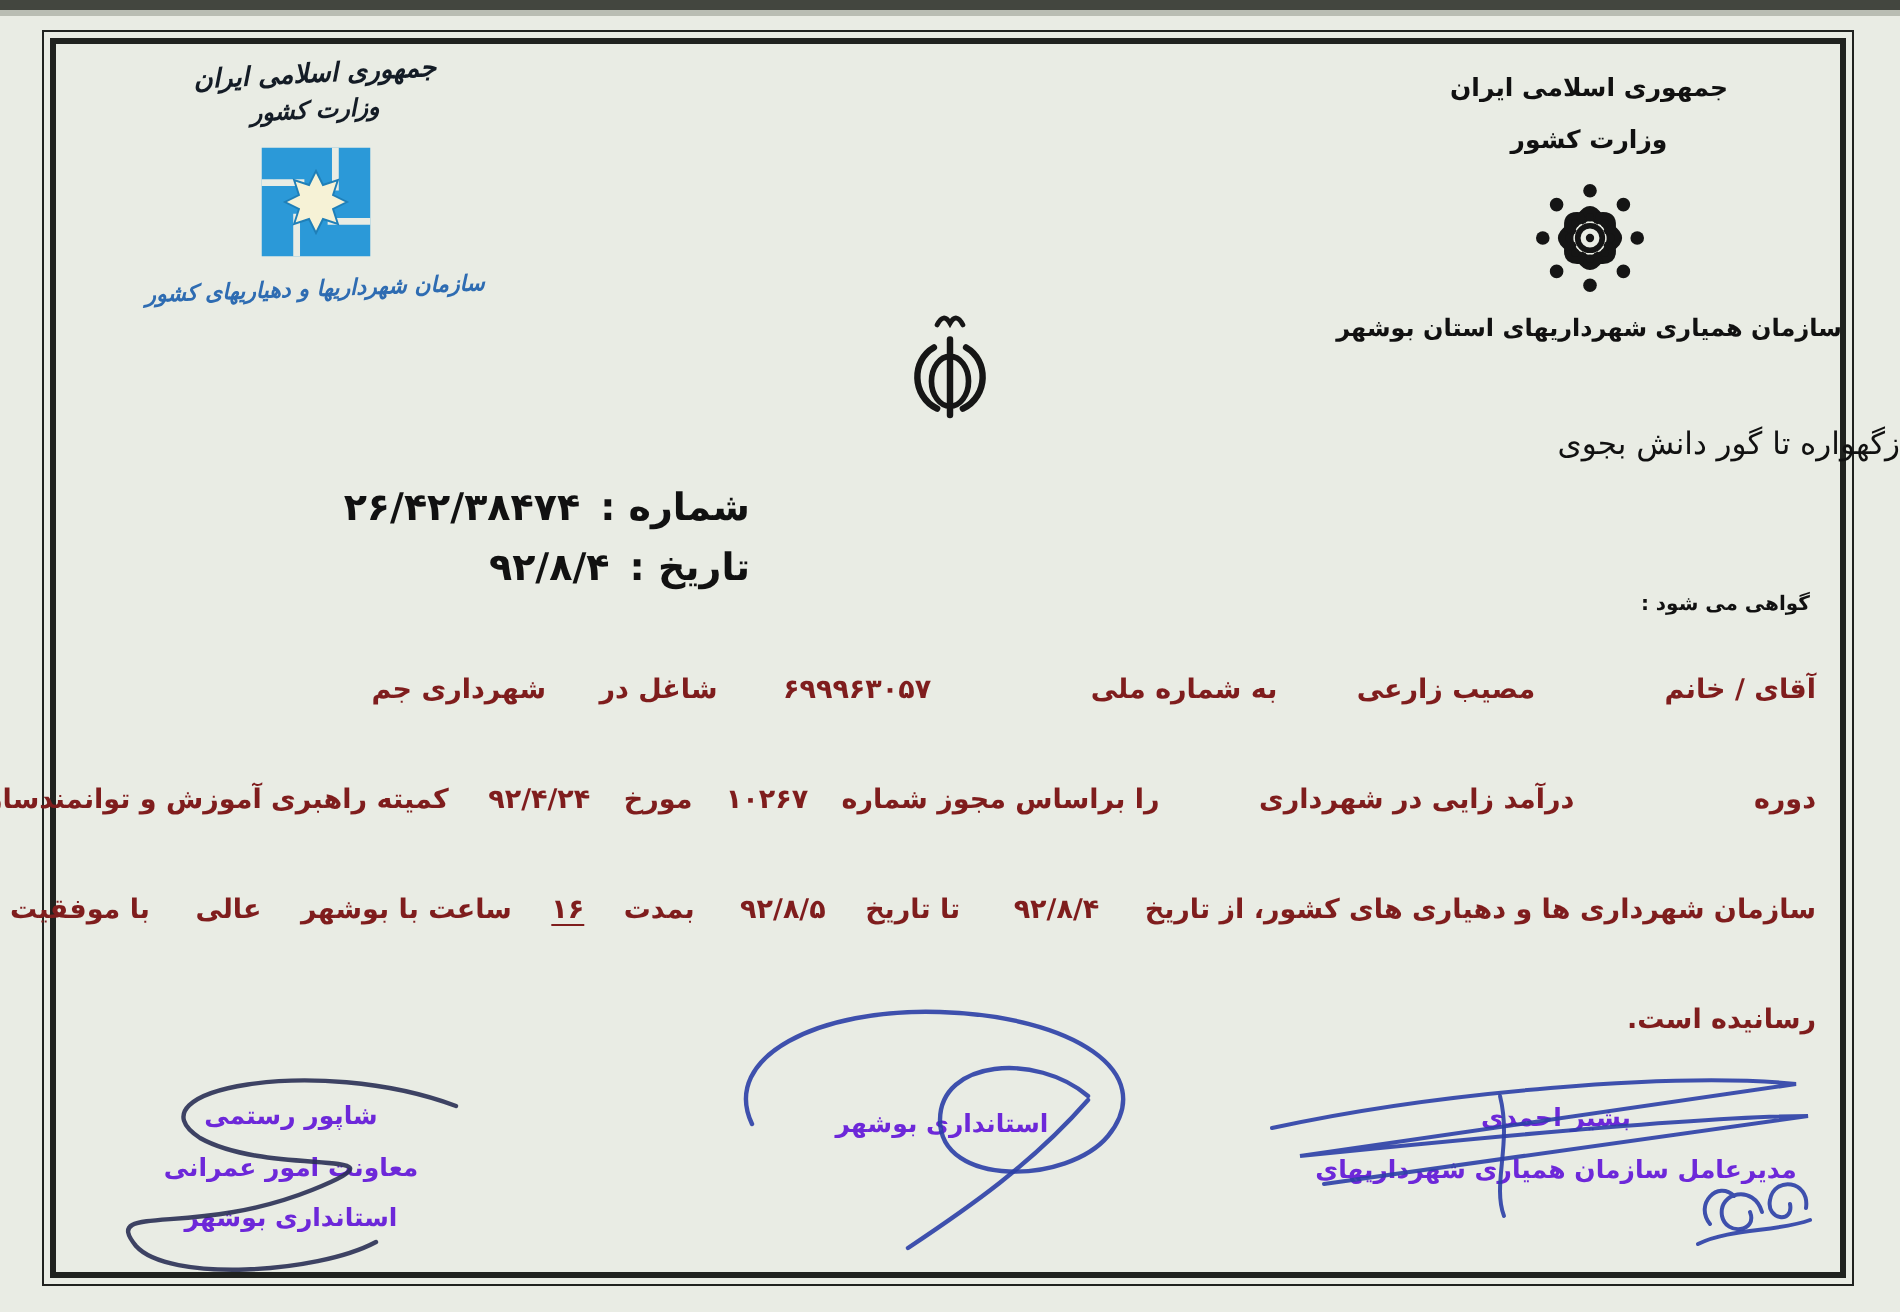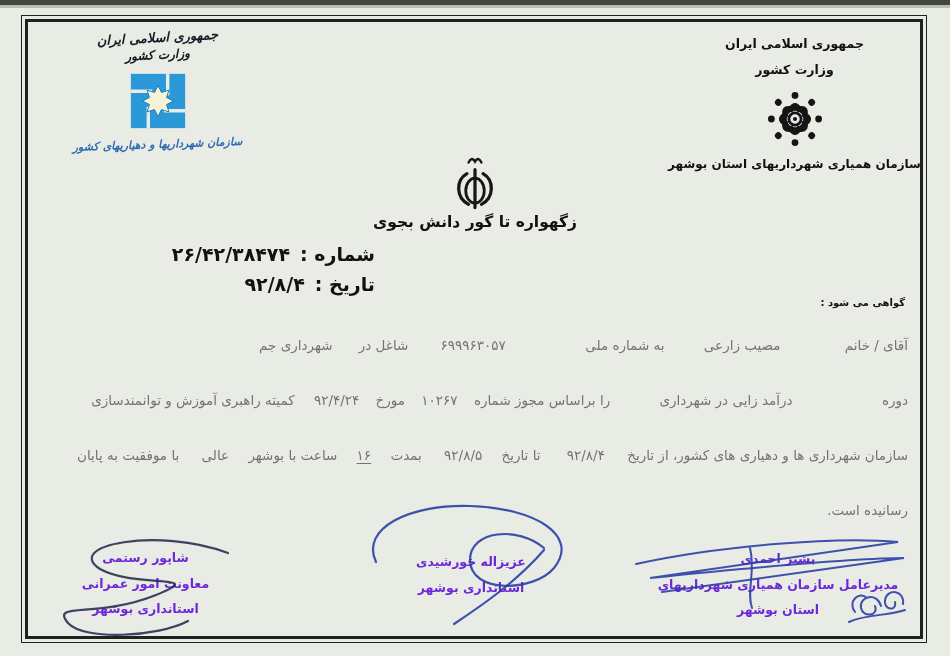--- a/index.html
+++ b/index.html
@@ -20,29 +20,29 @@
   .hdr-left .logo{margin:8px auto 6px;width:62px;height:62px;}
   .cal-blue{font-weight:700;font-style:italic;font-size:11px;color:#2e6cb2;transform:rotate(-2deg);white-space:nowrap;}
   
   .hdr-right{position:absolute;right:28px;top:34px;width:255px;text-align:center;}
   .hdr-right .t1{font-weight:700;font-size:12.5px;line-height:1.6;}
   .hdr-right .t2{font-weight:700;font-size:12.5px;margin-top:8px;}
   .hdr-right .logo{margin:8px auto 4px;width:68px;height:68px;}
   .hdr-right .cap{font-weight:700;font-size:12px;white-space:nowrap;margin-top:2px;}
   
   .emblem{position:absolute;left:50%;top:156px;transform:translateX(-50%);width:54px;height:58px;}
-  .doc-title{position:absolute;left:0;top:213px;width:100%;text-align:center;font-weight:700;font-size:15.5px;letter-spacing:.5px;}
+  .doc-title{position:absolute;left:0;top:213px;width:100%;font-weight:400;font-size:15.5px;letter-spacing:.5px;}
   
   .meta{position:absolute;right:575px;top:243px;width:260px;direction:rtl;text-align:right;font-weight:700;font-size:19px;}
   .meta .row{margin-bottom:8px;white-space:nowrap;}
   .meta .lbl{margin-left:10px;}
   
   .certify{position:absolute;right:45px;top:297px;font-weight:700;font-size:10px;direction:rtl;}
   
-  .body-line{position:absolute;right:42px;left:30px;direction:rtl;white-space:nowrap;font-weight:400;font-size:13.5px;color:#737373;}
+  .body-line{position:absolute;right:42px;left:30px;direction:rtl;white-space:nowrap;font-weight:700;font-size:13.5px;color:#7f1d1d;}
   .bl1{top:337px}.bl2{top:392px}.bl3{top:447px}.bl4{top:502px}
   .seg{display:inline-block;}.g12{margin-left:12px}.g15{margin-left:15px}.g18{margin-left:18px}
   .g22{margin-left:22px}.g28{margin-left:28px}.g35{margin-left:35px}.g45{margin-left:45px}
   .g60{margin-left:60px}.g75{margin-left:75px}.g85{margin-left:85px}
   .u{text-decoration:underline;text-underline-offset:3px;}
   
   .sig{position:absolute;text-align:center;direction:rtl;font-weight:700;font-size:12.5px;line-height:2.05;color:#6d28d9;}
   .sig-left{left:48px;top:545px;width:195px;}
   .sig-mid{left:362px;top:549px;width:218px;}
   .sig-right{left:642px;top:546px;width:272px;}
@@ -182,24 +182,22 @@
     <span class="seg g15">ساعت با بوشهر</span>
     <span class="seg g18">عالی</span>
     <span class="seg">با موفقیت به پایان</span>
   </div>
 
   <div class="body-line bl4">رسانیده است.</div>
 
   <div class="sig sig-right">
     <div>بشیر احمدی</div>
     <div>مدیرعامل سازمان همیاری شهرداریهای</div>
-    <div>استان بوشهر</div>
   </div>
   <div class="sig sig-mid">
-    <div>عزیزاله خورشیدی</div>
     <div>استانداری بوشهر</div>
   </div>
   <div class="sig sig-left">
     <div>شاپور رستمی</div>
     <div>معاونت امور عمرانی</div>
     <div>استانداری بوشهر</div>
   </div>
 
   <svg class="sig-svg scr-left" viewBox="0 0 205 108">
     <path d="M190 20 C120 -6 25 12 62 36 C98 56 172 40 118 62 C58 86 12 68 30 90 C46 108 120 104 150 88" fill="none" stroke="#2a3054" stroke-width="2.2" stroke-linecap="round" opacity="0.9"></path>

